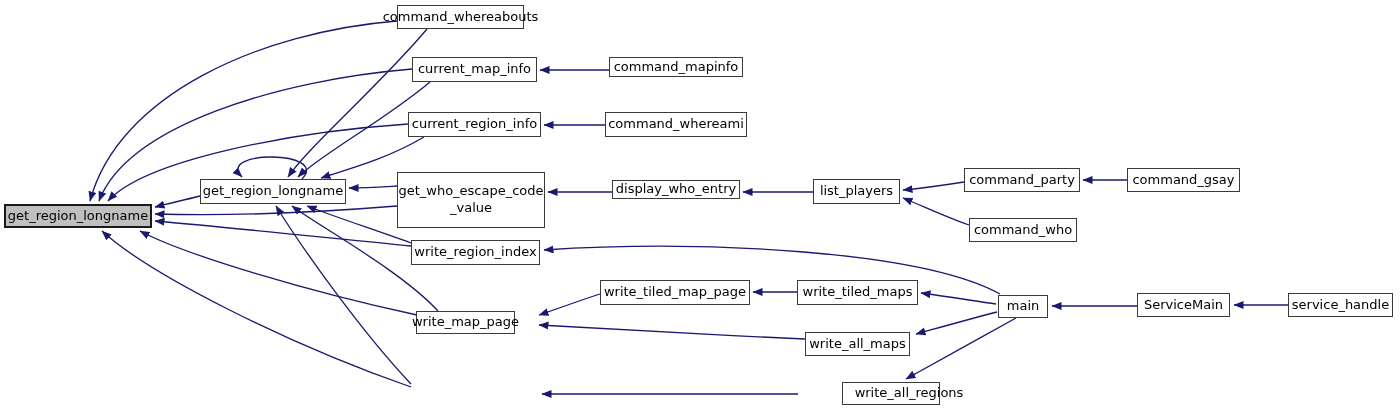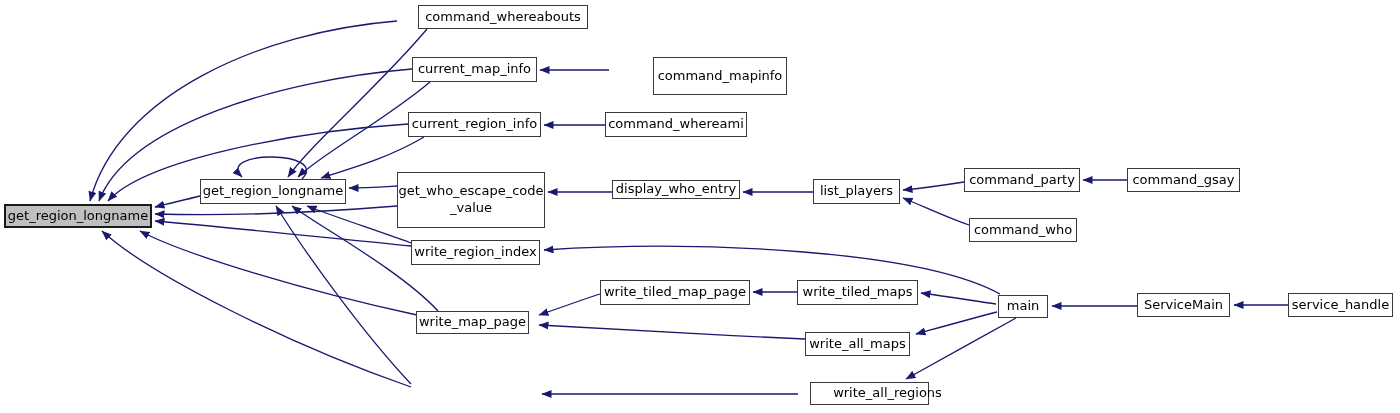--- a/index.html
+++ b/index.html
@@ -93,35 +93,35 @@
         <path d="M 805 339 C 715 335 620 330 539 325" class="edge" stroke="#191970" marker-end="url(#arrow)"></path>
         <path d="M 1016 318 C 980 338 940 360 906 379" class="edge" stroke="#191970" marker-end="url(#arrow)"></path>
         <path d="M 798 394 L 542 394" class="edge" stroke="#191970" marker-end="url(#arrow)"></path>
         <path d="M 1137 306 L 1052 306" class="edge" stroke="#191970" marker-end="url(#arrow)"></path>
         <path d="M 1288 305 L 1234 305" class="edge" stroke="#191970" marker-end="url(#arrow)"></path>
       </g>
   </svg>
   <div id="nodes-layer">
       <div class="node highlighted" style="left: 4px; top: 204px; width: 148px; height: 24px;">get_region_longname</div>
       <div class="node" style="left: 200px; top: 179px; width: 146px; height: 25px;">get_region_longname</div>
-      <div class="node" style="left: 418px; top: 5px; width: 170px; height: 24px;">command_whereabouts</div>
+      <div class="node" style="left: 397px; top: 5px; width: 127px; height: 24px;">command_whereabouts</div>
       <div class="node" style="left: 412px; top: 57px; width: 125px; height: 25px;">current_map_info</div>
-      <div class="node" style="left: 609px; top: 57px; width: 134px; height: 38px; margin-left: 44px;">command_mapinfo</div>
+      <div class="node" style="left: 609px; top: 57px; width: 134px; height: 20px;">command_mapinfo</div>
       <div class="node" style="left: 408px; top: 112px; width: 133px; height: 25px;">current_region_info</div>
       <div class="node" style="left: 605px; top: 112px; width: 142px; height: 25px;">command_whereami</div>
       <div class="node" style="left: 397px; top: 172px; width: 148px; height: 56px;">get_who_escape_code
 _value</div>
       <div class="node" style="left: 612px; top: 180px; width: 128px; height: 19px;">display_who_entry</div>
       <div class="node" style="left: 813px; top: 179px; width: 87px; height: 25px;">list_players</div>
       <div class="node" style="left: 964px; top: 168px; width: 116px; height: 24px;">command_party</div>
       <div class="node" style="left: 1127px; top: 168px; width: 113px; height: 24px;">command_gsay</div>
       <div class="node" style="left: 969px; top: 218px; width: 108px; height: 24px;">command_who</div>
       <div class="node" style="left: 411px; top: 240px; width: 129px; height: 25px;">write_region_index</div>
       <div class="node" style="left: 600px; top: 280px; width: 150px; height: 25px;">write_tiled_map_page</div>
       <div class="node" style="left: 797px; top: 280px; width: 121px; height: 25px;">write_tiled_maps</div>
-      <div class="node" style="left: 416px; top: 311px; width: 113px; height: 23px;">write_map_page</div>
+      <div class="node" style="left: 416px; top: 311px; width: 99px; height: 23px;">write_map_page</div>
       <div class="node" style="left: 805px; top: 332px; width: 105px; height: 24px;">write_all_maps</div>
       <div class="node" style="left: 998px; top: 295px; width: 50px; height: 23px;">main</div>
       <div class="node" style="left: 1137px; top: 293px; width: 93px; height: 24px;">ServiceMain</div>
       <div class="node" style="left: 1288px; top: 293px; width: 105px; height: 24px;">service_handle</div>
-      <div class="node" style="left: 810px; top: 382px; width: 119px; height: 23px; padding-left: 36px;">write_all_regions</div>
+      <div class="node" style="left: 842px; top: 382px; width: 98px; height: 23px; padding-left: 36px;">write_all_regions</div>
     </div>
 </div>
 
 </body></html>

